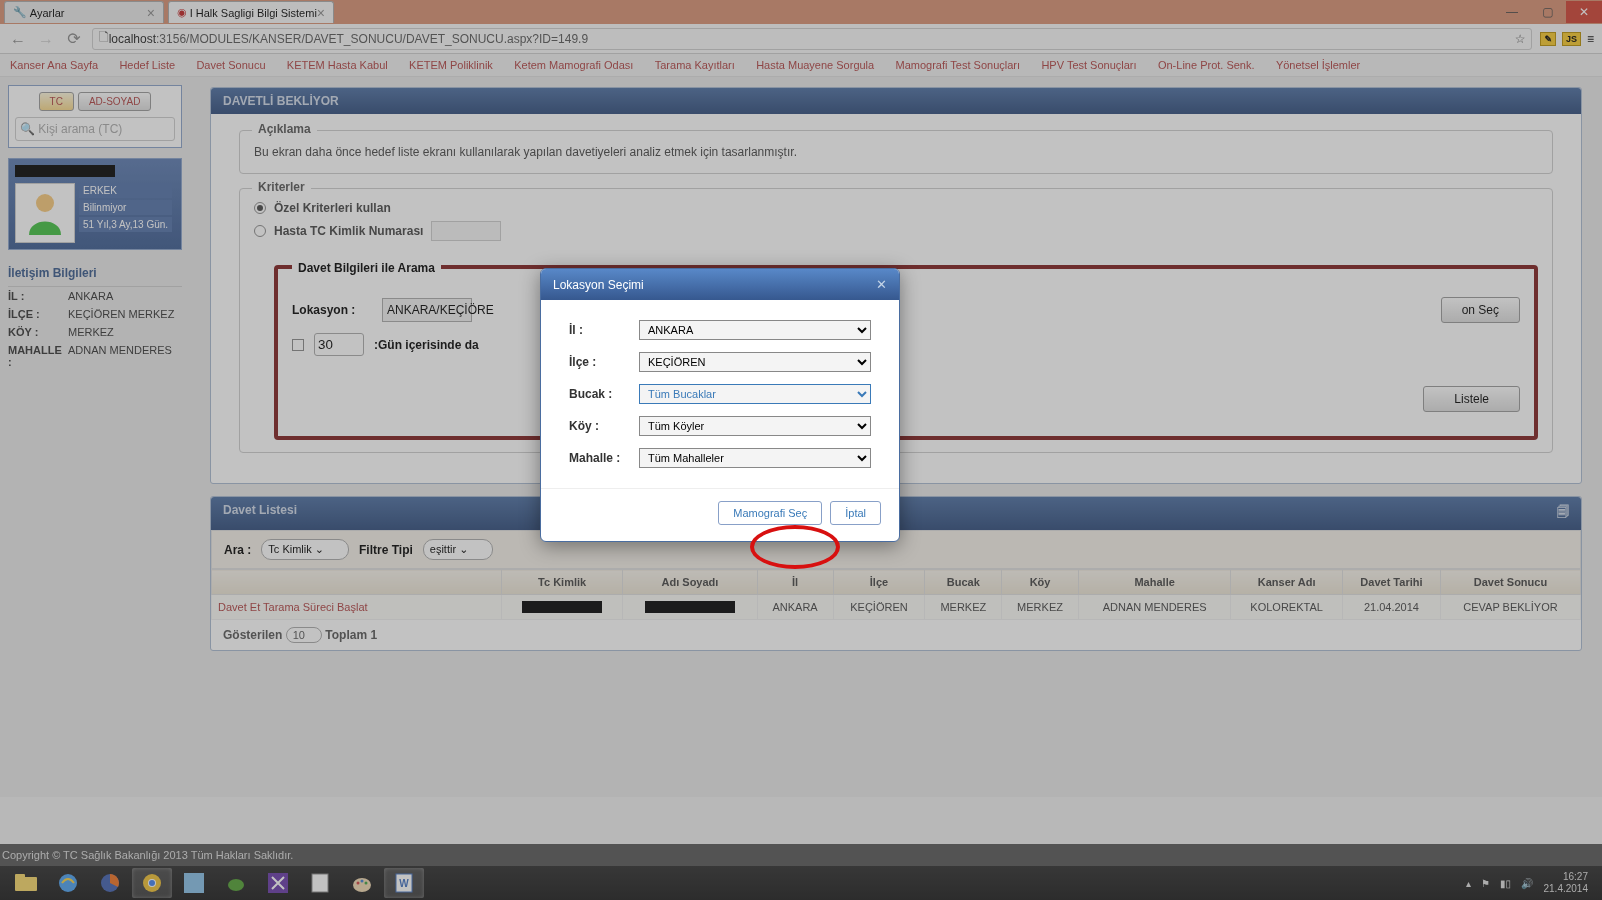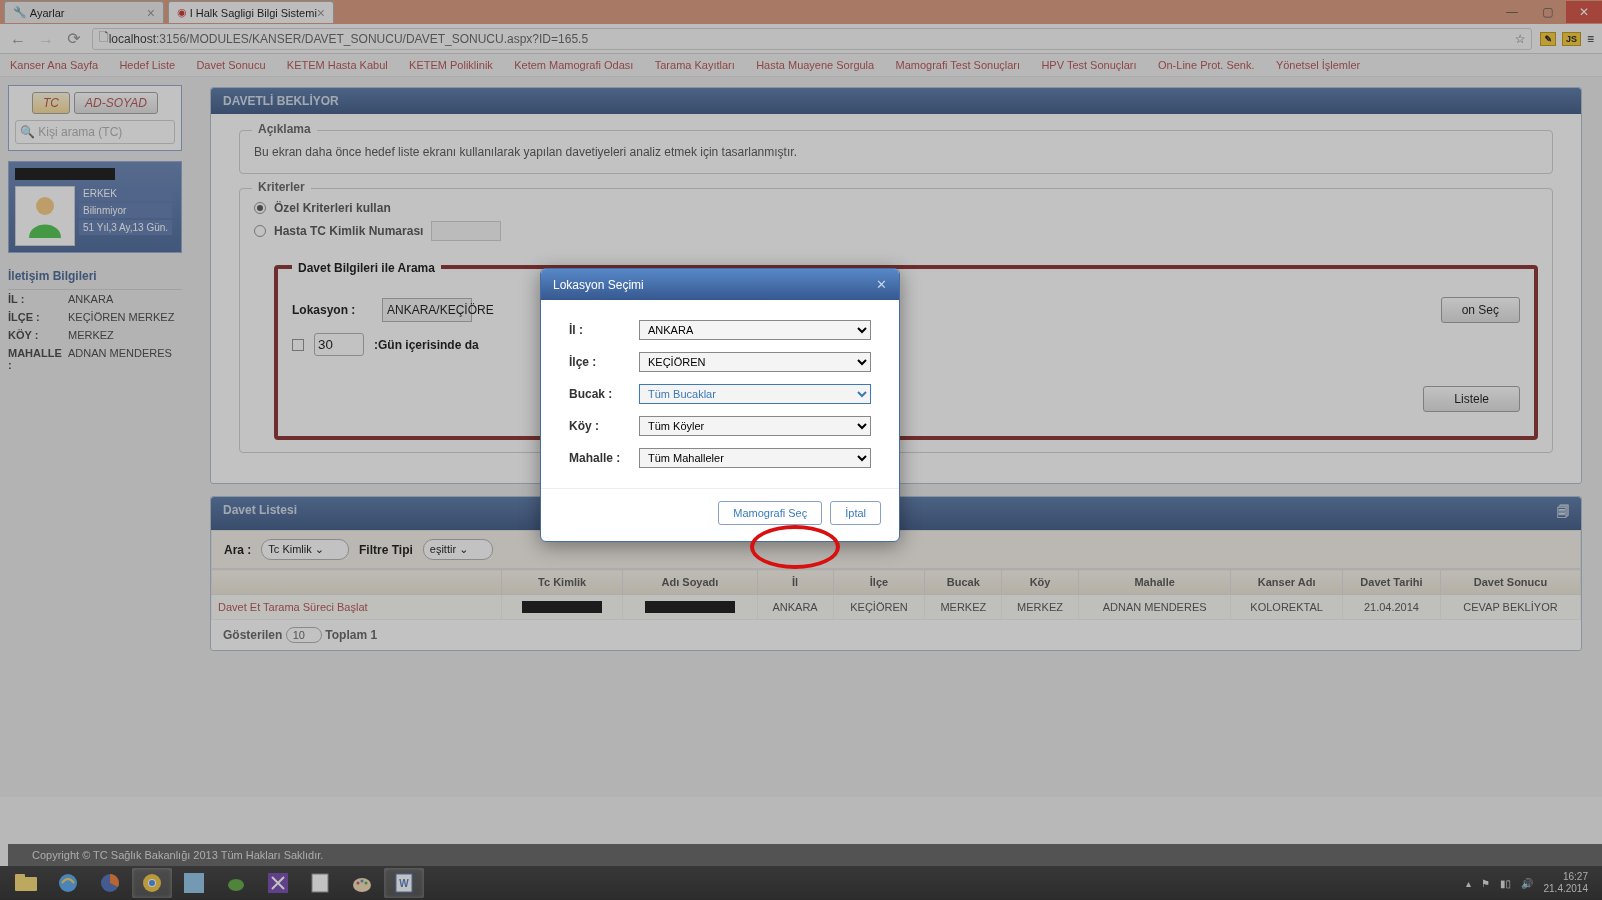--- a/index.html
+++ b/index.html
@@ -22,21 +22,21 @@
 
 
 .top-menu { background: #f0f0f0; padding: 4px 10px; border-bottom: 1px solid #ddd; }
 .top-menu a { color: #b04040; text-decoration: none; font-size: 11px; margin-right: 18px; }
 
 
 .main-body { display: flex; background: #e8e8e8; height: 720px; }
 .sidebar { width: 190px; padding: 8px; }
 .sidebar-box { background: #fff; border: 1px solid #88a0c8; padding: 6px; margin-bottom: 10px; }
 .tab-btns { display: flex; gap: 4px; justify-content: center; margin-bottom: 6px; }
-.tab-btn { border: 1px solid #999; padding: 3px 10px; font-size: 12px; background: linear-gradient(#fff,#ddd); border-radius: 3px; color: #b04040; cursor: pointer; font-style: italic; }
+.tab-btn { border: 1px solid #999; padding: 3px 10px; font-size: 10px; background: linear-gradient(#fff,#ddd); border-radius: 3px; color: #b04040; cursor: pointer; }
 .tab-btn.active { background: linear-gradient(#fff8dd,#f8d888); }
 .search-box { border: 1px solid #ccc; border-radius: 3px; padding: 4px; display: flex; align-items: center; color: #aaa; }
 .redact { background: #000; color: #000; height: 12px; display: block; width: 100px; }
 .profile-row { display: flex; gap: 4px; margin-top: 6px; align-items: flex-start; }
 .avatar { width: 60px; height: 60px; border: 1px solid #ccc; display: flex; align-items: center; justify-content: center; }
 .avatar-svg { width: 48px; height: 48px; }
 .profile-info div { font-size: 10px; color: #fff; background: #5070a8; padding: 2px 4px; margin-bottom: 2px; }
 
 .contact-header { color: #36588b; font-weight: bold; font-size: 12px; padding: 6px 0; border-bottom: 1px solid #ccc; }
 .contact-row { display: flex; font-size: 11px; padding: 3px 0; color: #333; }
@@ -82,21 +82,21 @@
 .dialog-body { padding: 20px 28px 8px; }
 .dlg-row { display: flex; align-items: center; margin-bottom: 12px; }
 .dlg-row .dlbl { width: 70px; font-weight: bold; font-size: 12px; color: #333; }
 .dlg-select { flex: 1; border: 1px solid #888; padding: 2px 4px; font-size: 11px; background: #f4f4f4; }
 .dlg-select.hl { border: 1px solid #3a7ab8; color: #3a7ab8; }
 .dialog-footer { padding: 12px 18px 16px; display: flex; justify-content: flex-end; gap: 8px; border-top: 1px solid #eee; }
 .dlg-btn { border: 1px solid #88a0c8; padding: 5px 14px; background: #fff; border-radius: 3px; color: #3a7ab8; font-size: 11px; cursor: pointer; }
 .red-circle { position: absolute; left: 750px; top: 525px; width: 90px; height: 44px; border: 4px solid #d81010; border-radius: 50%; z-index: 70; pointer-events: none; }
 
 
-.footer { position: absolute; bottom: 34px; left: 8px; right: 0; background: #555; color: #ddd; font-size: 11px; padding: 5px 24px; }
+.footer { position: absolute; bottom: 34px; left: 0; right: 0; background: #555; color: #ddd; font-size: 11px; padding: 5px 2px; }
 
 
 .taskbar { position: absolute; bottom: 0; left: 0; right: 0; height: 34px; background: linear-gradient(#2b2b2b,#1a1a1a); display: flex; align-items: center; padding: 0 6px; }
 .task-icon { width: 40px; height: 30px; margin-right: 2px; display: flex; align-items: center; justify-content: center; border-radius: 2px; }
 .task-icon.active { background: rgba(255,255,255,0.15); box-shadow: inset 0 0 4px rgba(255,255,255,0.3); }
 .tray { margin-left: auto; color: #ddd; font-size: 10px; display: flex; align-items: center; gap: 10px; padding-right: 8px; }
 .tray-time { text-align: right; line-height: 1.2; }
 </style>
 </head>
 <body>
@@ -119,21 +119,21 @@
   </div>
 </div>
 
 <div class="nav-bar">
   <div class="nav-btn">←</div>
   <div class="nav-btn" style="opacity:.4">→</div>
   <div class="nav-btn">⟳</div>
   <div class="url-bar">
     <span>🗋 </span>
     <span class="host">localhost</span>
-      <span>:3156/MODULES/KANSER/DAVET_SONUCU/DAVET_SONUCU.aspx?ID=165.5</span>
+      <span>:3156/MODULES/KANSER/DAVET_SONUCU/DAVET_SONUCU.aspx?ID=149.9</span>
     <span style="margin-left:auto">☆</span>
   </div>
   <div class="nav-icons">
     <span style="background:#f8c828;border:1px solid #b89000;padding:1px 3px;font-size:9px;font-weight:bold">✎</span>
     <span style="background:#f8c828;border:1px solid #b89000;padding:1px 3px;font-size:9px;font-weight:bold">JS</span>
     <span>≡</span>
   </div>
 </div>
 
 <div class="top-menu">

